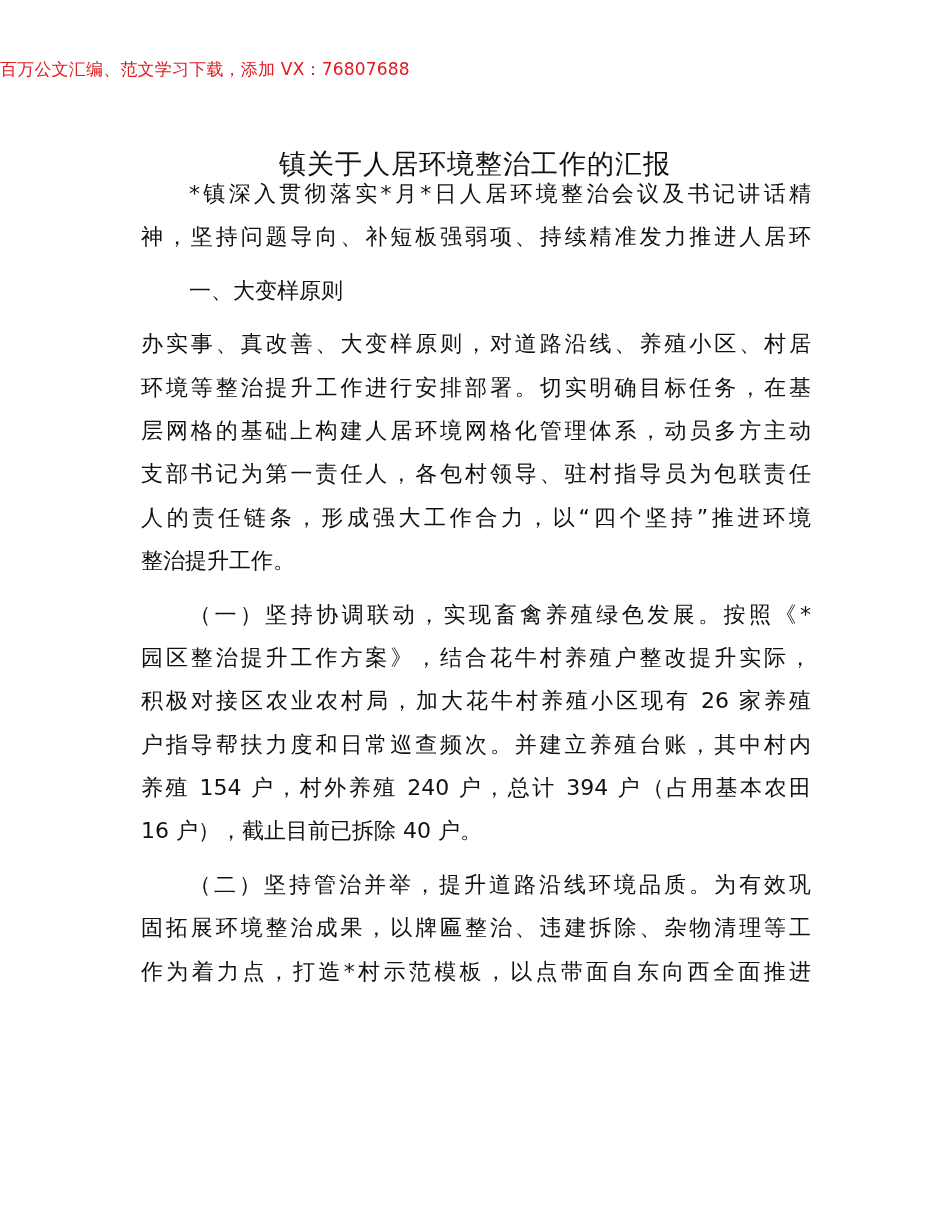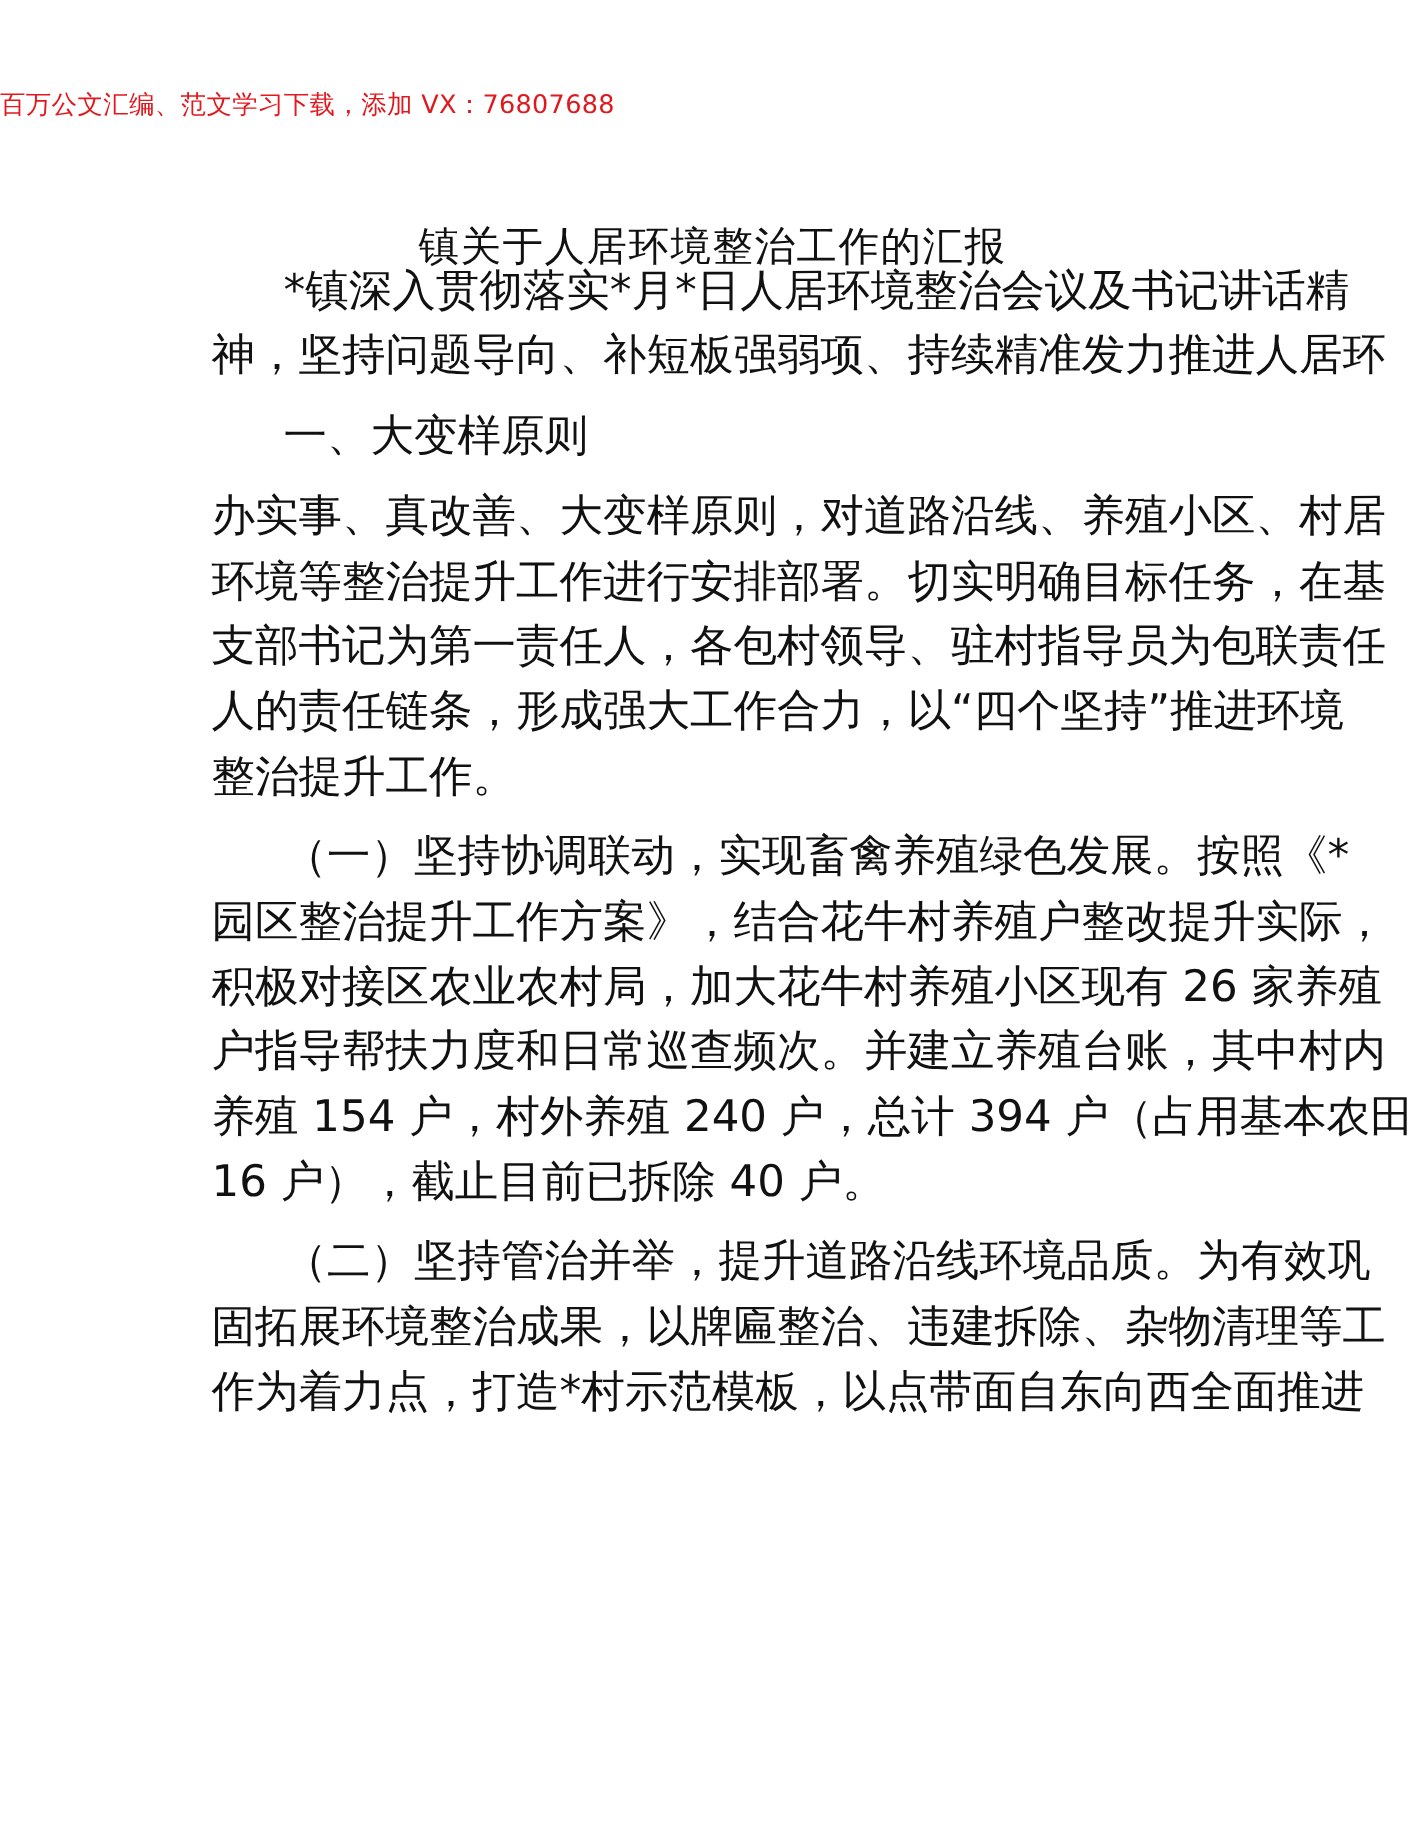--- a/index.html
+++ b/index.html
@@ -3,21 +3,21 @@
 <meta charset="utf-8">
 <style>
   html, body { margin:0; padding:0; background:#ffffff; }
   body { width:950px; height:1230px; position:relative; overflow:hidden;
          font-family:"DejaVu Sans", "Liberation Sans", sans-serif; color:#111; }
   .banner { position:absolute; top:58px; left:0; width:950px; 
             font-size:17px; color:#e0191e; letter-spacing:0.2px; }
   .title { position:absolute; top:116px; left:0; width:950px; text-align:center;
            font-size:27px; color:#111; letter-spacing:1px;margin-top:30px; }
   .body { position:absolute; top:172px; left:141px; width:670px; }
-  .line { font-size:29px; height:43.4px; line-height:43.4px; white-space:nowrap;
+  .line { font-size:22px; height:43.4px; line-height:43.4px; white-space:nowrap;
           text-align:justify; text-align-last:justify; letter-spacing:0px; }
   .line.last { text-align-last:left; }
   .line.indent { padding-left:48px; }
   .gap { height:10px; }
 </style>
 </head>
 <body>
 
 <div class="banner">百万公文汇编、范文学习下载，添加 VX：76807688</div>
 <div class="title">镇关于人居环境整治工作的汇报</div>
@@ -28,20 +28,21 @@
     <div class="line">神，坚持问题导向、补短板强弱项、持续精准发力推进人居环</div>
   </div>
   <div class="gap"></div>
   <div>
     <div class="line indent last">一、大变样原则</div>
   </div>
   <div class="gap"></div>
   <div>
     <div class="line">办实事、真改善、大变样原则，对道路沿线、养殖小区、村居</div>
     <div class="line">环境等整治提升工作进行安排部署。切实明确目标任务，在基</div>
+    <div class="line">层网格的基础上构建人居环境网格化管理体系，动员多方主动</div>
     <div class="line">支部书记为第一责任人，各包村领导、驻村指导员为包联责任</div>
     <div class="line">人的责任链条，形成强大工作合力，以“四个坚持”推进环境</div>
     <div class="line last">整治提升工作。</div>
   </div>
   <div class="gap"></div>
   <div>
     <div class="line indent">（一）坚持协调联动，实现畜禽养殖绿色发展。按照《*</div>
     <div class="line">园区整治提升工作方案》，结合花牛村养殖户整改提升实际，</div>
     <div class="line">积极对接区农业农村局，加大花牛村养殖小区现有 26 家养殖</div>
     <div class="line">户指导帮扶力度和日常巡查频次。并建立养殖台账，其中村内</div>

